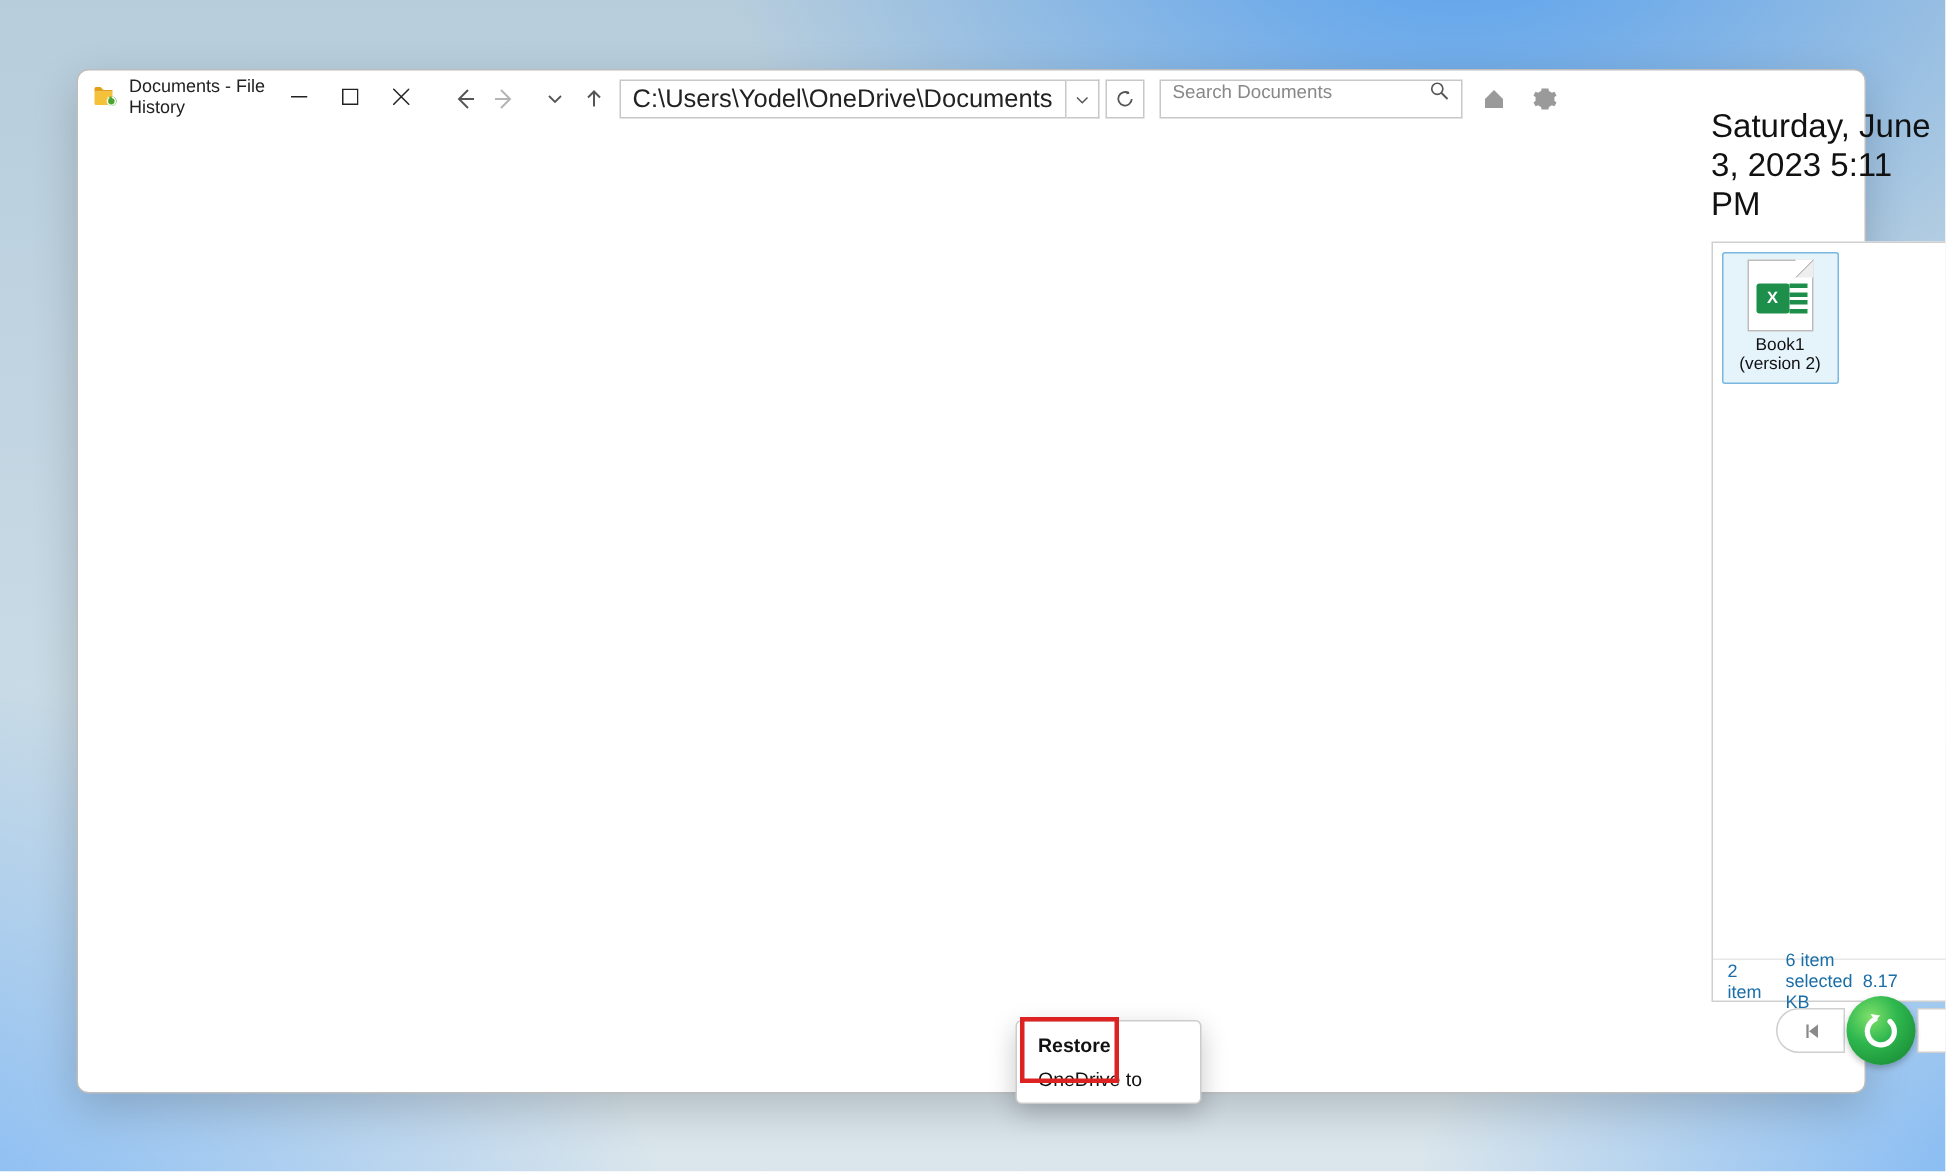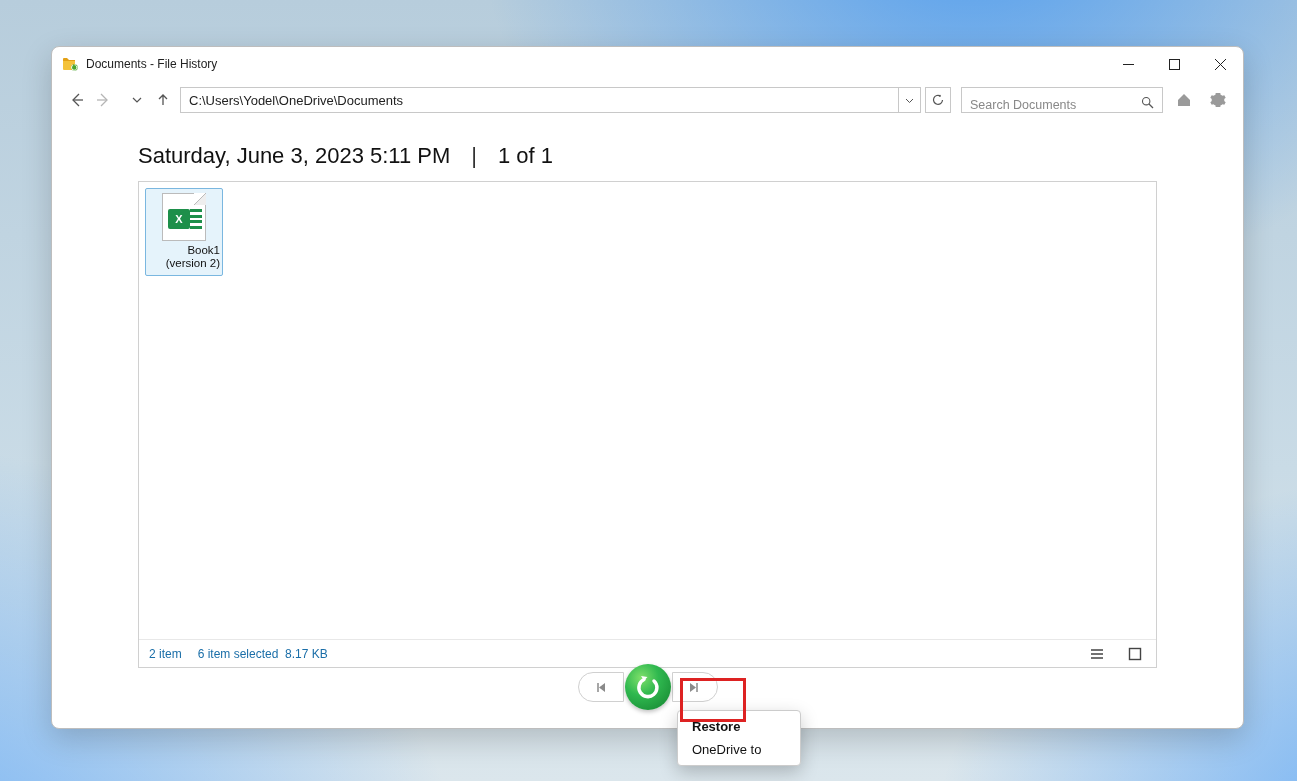--- a/index.html
+++ b/index.html
@@ -12,21 +12,21 @@
       radial-gradient(ellipse 900px 700px at 110% 110%, rgba(0,120,255,0.55) 0%, rgba(0,120,255,0) 55%),
       linear-gradient(180deg, #b7cddc 0%, #c9dbe6 60%, #dbe6ec 100%);
     position: relative;
   }
   .window {
     position: absolute; left: 51px; top: 46px; width: 1193px; height: 683px;
     background: #fff;
     border: 1px solid #bdbdbd;
     border-radius: 8px;
     box-shadow: 0 10px 30px rgba(0,0,0,0.18);
-    display: flex; flex-direction: column;
+    display: flex; flex-direction: row;
   }
   .titlebar {
     height: 34px; display: flex; align-items: center; padding: 0 0 0 10px;
   }
   .title-icon {
     width: 16px; height: 16px; margin-right: 8px; position: relative;
   }
   .title-text { font-size: 12px; color: #222; }
   .title-spacer { flex: 1; }
   .win-btn {
@@ -42,34 +42,34 @@
     width: 26px; height: 26px; display: flex; align-items: center; justify-content: center;
     color: #555;
   }
   .nav-icon-btn.disabled { color: #b5b5b5; }
   .nav-sep { width: 8px; }
   .address-wrap {
     flex: 1; display: flex; align-items: stretch; height: 26px; margin-left: 4px;
   }
   .address-input {
     flex: 1; border: 1px solid #c8c8c8; border-radius: 0; padding: 0 8px;
-    font-size: 13px; color: #222;
+    font-size: 17px; color: #222;
     display: flex; align-items: center;
     background: #fff;
   }
   .address-dd {
     width: 22px; border: 1px solid #c8c8c8; border-left: none; display:flex; align-items:center; justify-content:center; color:#555;
   }
   .refresh-btn {
     width: 26px; height: 26px; border: 1px solid #c8c8c8; margin-left: 4px;
     display: flex; align-items: center; justify-content: center; color: #555;
   }
   .search-wrap {
     width: 202px; height: 26px; border: 1px solid #c8c8c8; margin-left: 10px;
-    display: flex; align-items: flex-end; padding: 0 8px; color: #888;
+    display: flex; align-items: flex-start; padding: 0 8px; color: #888;
     font-size: 12.5px;
   }
   .search-wrap input {
     flex:1; border:none; outline:none; font-size:12.5px; color:#222;
   }
   .search-wrap input::placeholder { color:#888; }
   .hdr-icon-btn {
     width: 26px; height: 26px; display: flex; align-items: center; justify-content: center;
     margin-left: 8px; color: #9a9a9a;
   }
@@ -102,21 +102,21 @@
     position:absolute; top:0; right:0; width:12px; height:12px;
     background:linear-gradient(135deg, #fff 0 48%, #bbb 50% 52%, #eee 54% 100%);
   }
   .file-icon .xls-badge {
     position:absolute; left:6px; top:16px; width:22px; height:20px; background:#1d8f4a;
     display:flex; align-items:center; justify-content:center; color:#fff; font-weight:700; font-size:11px;
     border-radius:2px;
   }
   .file-icon .rows { position:absolute; right:4px; top:16px; width:12px; height:20px; display:flex; flex-direction:column; justify-content:space-between; }
   .file-icon .rows div { height:3px; background:#1d8f4a; }
-  .file-label { font-size:11.5px; color:#111; text-align:right; width:72px; line-height:1.15; margin-top:3px; }
+  .file-label { font-size:11.5px; color:#111; text-align:center; width:72px; line-height:1.15; margin-top:3px; }
   .status-row {
     height: 28px; border-top:1px solid #e8e8e8; display:flex; align-items:center;
     padding: 0 10px; font-size:12px; color:#1a6ea8; gap:16px;
   }
   .status-spacer { flex:1; }
   .view-btn { width:22px; height:22px; display:flex; align-items:center; justify-content:center; color:#444; }
   
   .bottom-bar {
     height: 60px; display:flex; align-items:flex-start; justify-content:center; padding-top:4px;
   }
@@ -306,20 +306,20 @@
               <path d="M10 3 V12" stroke="currentColor" stroke-width="1.5"></path>
               <path d="M3 3 L9 7.5 L3 12 Z" fill="currentColor"></path>
             </svg>
         </div>
       </div>
 
     </div>
 
   </div>
 
-  <div class="context-menu" style="left:677px; top:710px;">
+  <div class="context-menu" style="left:677px; top:680px;">
     <div class="mi bold">Restore</div>
     <div class="mi">OneDrive to</div>
   </div>
 
   <div class="red-box" style="left:680px; top:678px; width:66px; height:44px;"></div>
 
 </div>
 
 </body></html>

